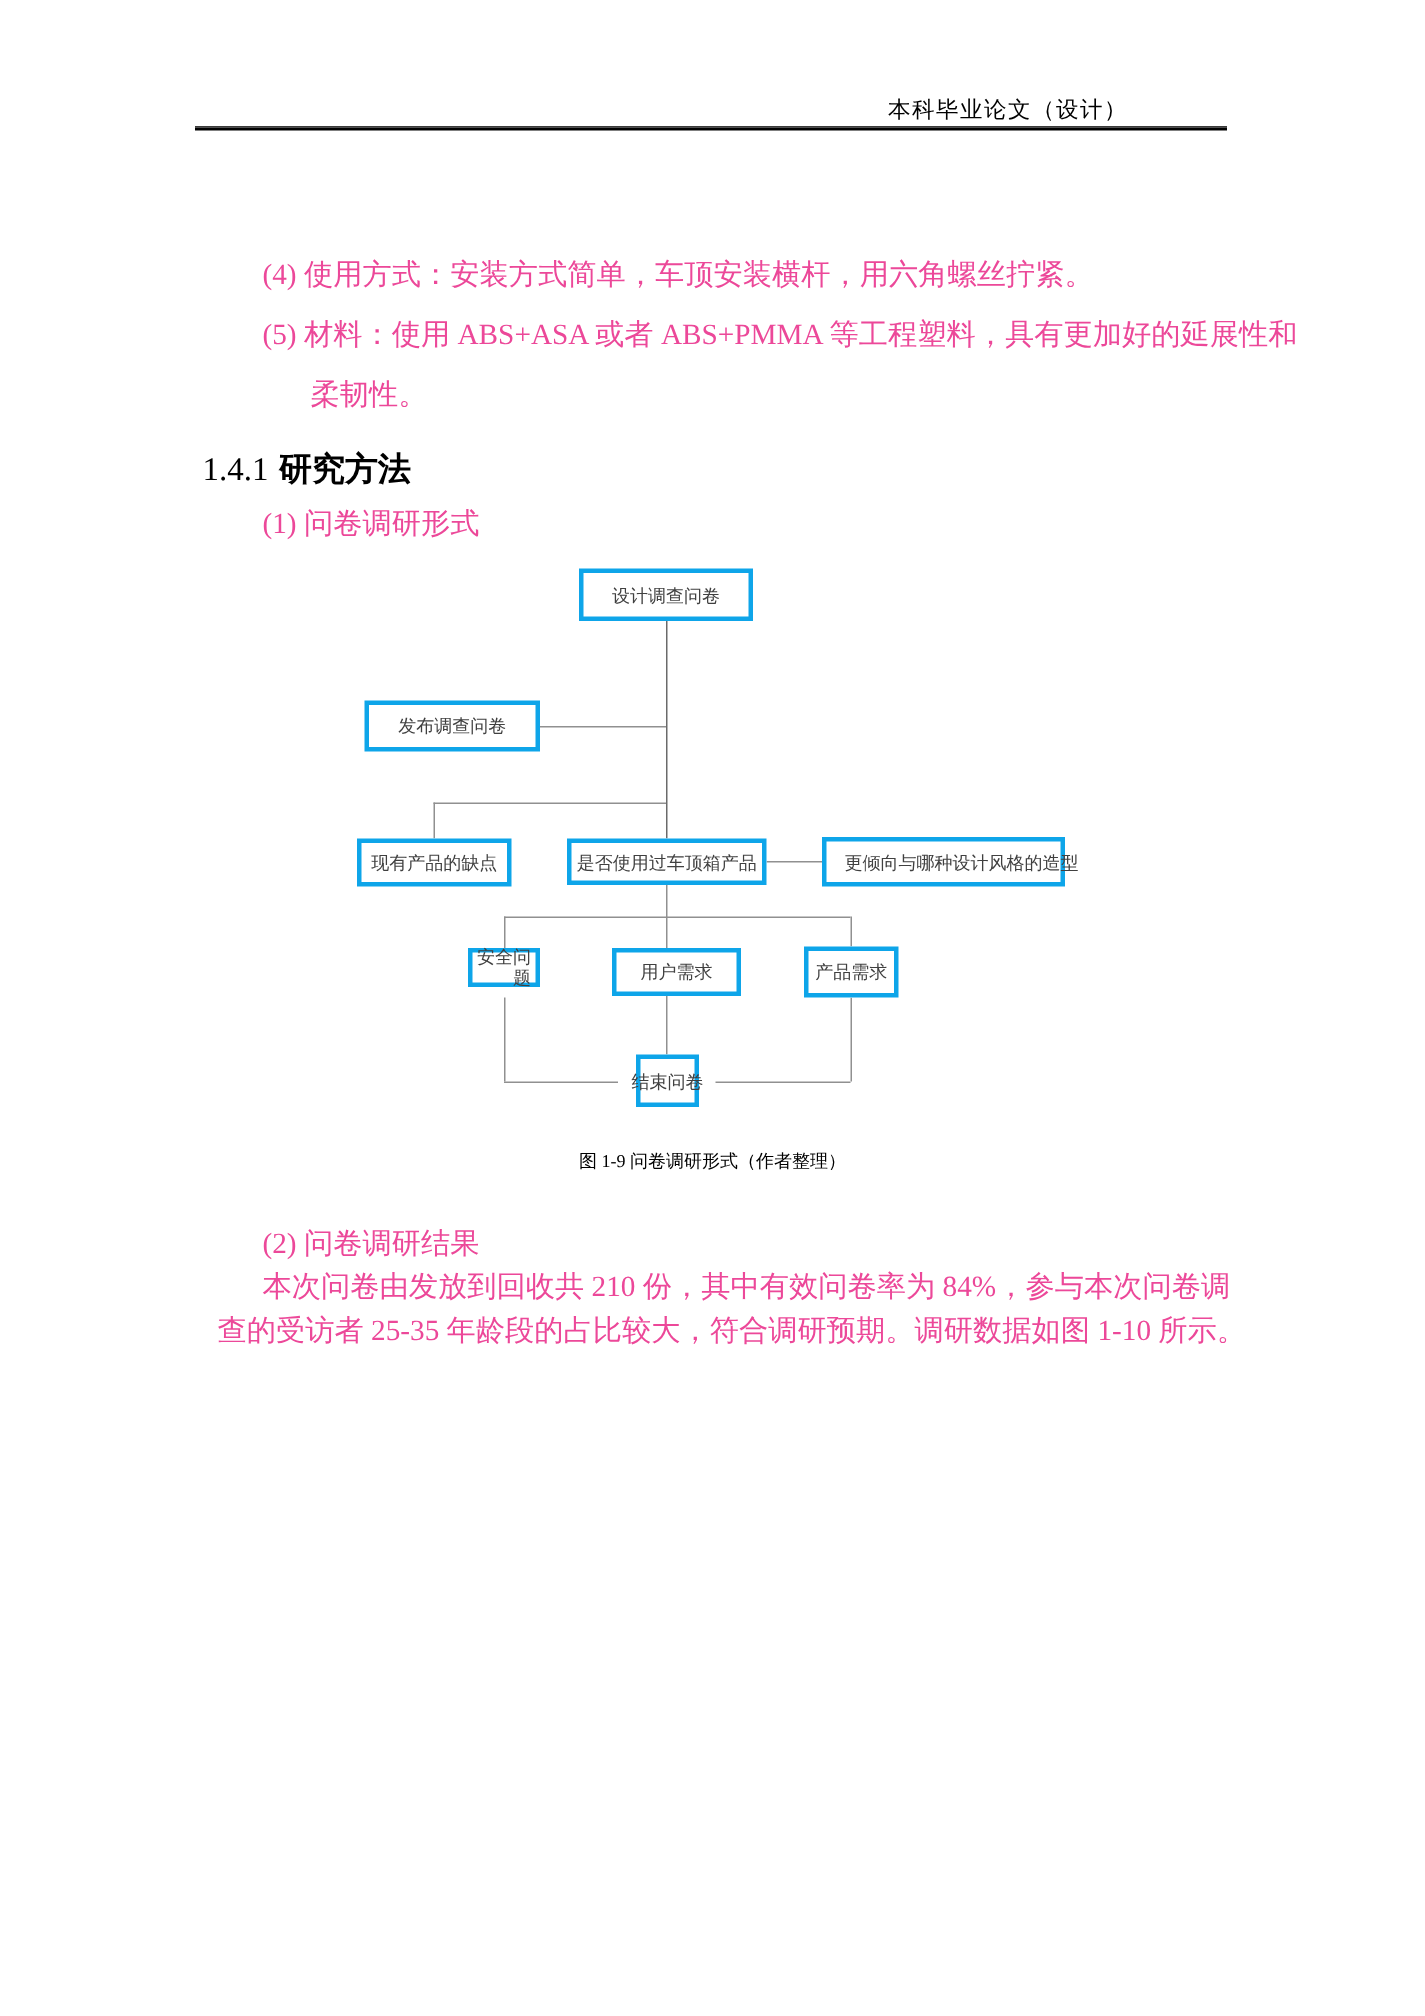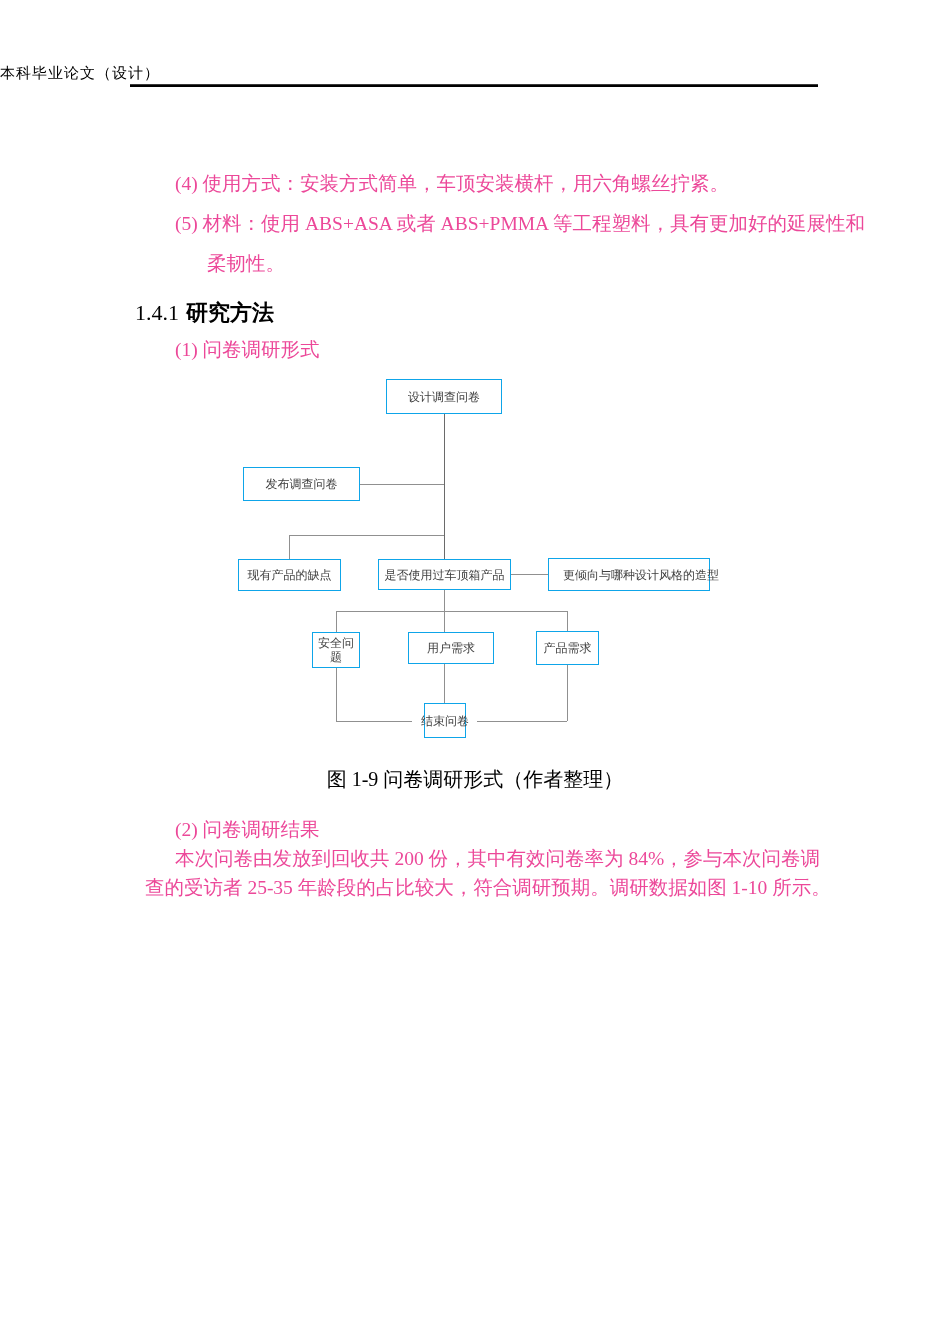--- a/index.html
+++ b/index.html
@@ -10,21 +10,21 @@
     height: 1344px;
     background: #ffffff;
     font-family: "Liberation Serif", serif;
     color: #000000;
     overflow: hidden;
   }
   .header-title {
     position: absolute;
     left: 0; top: 64px;
     width: 752px;
-    text-align: left;
+    text-align: right;
     font-size: 15px;
     letter-spacing: 1px;
     color: #000000;
   }
   .header-rule {
     position: absolute;
     left: 130px; top: 84px;
     width: 688px;
     height: 2px;
     border-top: 1px solid #3a3a3a;
@@ -51,36 +51,36 @@
   .section-heading .htxt {
     font-family: "Liberation Sans", sans-serif;
     font-weight: 700;
     margin-left: 7px;
   }
   .caption {
     position: absolute;
     left: 0; top: 766px;
     width: 950px;
     text-align: center;
-    font-size: 20px;
+    font-size: 12px;
     color: #000000;
   }
   
   .fc-box {
     position: absolute;
-    border: 1px solid #0ea5e9;
+    border: 3px solid #0ea5e9;
     background: #ffffff;
     color: #404040;
     font-family: "Liberation Sans", sans-serif;
     font-size: 12px;
     line-height: 14px;
     display: flex;
     align-items: center;
     justify-content: center;
-    text-align: center;
+    text-align: right;
     z-index: 2;
   }
   .fc-box.nowrap { white-space: nowrap; }
   .fc-line {
     position: absolute;
     background: #909090;
     z-index: 1;
   }
   .fc-line.main { background: #6a6a6a; }
 </style>
@@ -117,25 +117,25 @@
     <div class="fc-line" style="left:336px; top:721px; width:76px; height:1px;"></div>
     <div class="fc-line" style="left:444px; top:664px; width:1px; height:39px;"></div>
     <div class="fc-line" style="left:567px; top:665px; width:1px; height:56px;"></div>
     <div class="fc-line" style="left:477px; top:721px; width:90px; height:1px;"></div>
 
     <div class="fc-box nowrap" style="left:386px; top:379px; width:116px; height:35px;">设计调查问卷</div>
     <div class="fc-box nowrap" style="left:243px; top:467px; width:117px; height:34px;">发布调查问卷</div>
     <div class="fc-box nowrap" style="left:238px; top:559px; width:103px; height:32px;">现有产品的缺点</div>
     <div class="fc-box nowrap" style="left:378px; top:559px; width:133px; height:31px;">是否使用过车顶箱产品</div>
     <div class="fc-box nowrap" style="left:548px; top:558px; width:162px; height:33px;padding-left:24px;">更倾向与哪种设计风格的造型</div>
-    <div class="fc-box" style="left:312px; top:632px; width:48px; height:36px; padding:0 3px;">安全问题</div>
+    <div class="fc-box" style="left:312px; top:632px; width:48px; height:26px; padding:0 3px;">安全问题</div>
     <div class="fc-box nowrap" style="left:408px; top:632px; width:86px; height:32px;">用户需求</div>
     <div class="fc-box nowrap" style="left:536px; top:631px; width:63px; height:34px;">产品需求</div>
     <div class="fc-box nowrap" style="left:412px; top:703px; width:42px; height:35px;margin-left:12px;">结束问卷</div>
   </div>
 
   <div class="caption">图 1-9 问卷调研形式（作者整理）</div>
 
   <div class="body-line" style="left:175px; top:818px;">(2) 问卷调研结果</div>
-  <div class="body-line" style="left:175px; top:847px;">本次问卷由发放到回收共 200 份，其中有效问卷率为 84%，参与本次问卷调</div>
+  <div class="body-line" style="left:175px; top:847px;">本次问卷由发放到回收共 210 份，其中有效问卷率为 84%，参与本次问卷调</div>
   <div class="body-line" style="left:131px; top:876px;margin-left:14px;">查的受访者 25-35 年龄段的占比较大，符合调研预期。调研数据如图 1-10 所示。</div>
 
 </div>
 
 </body></html>

